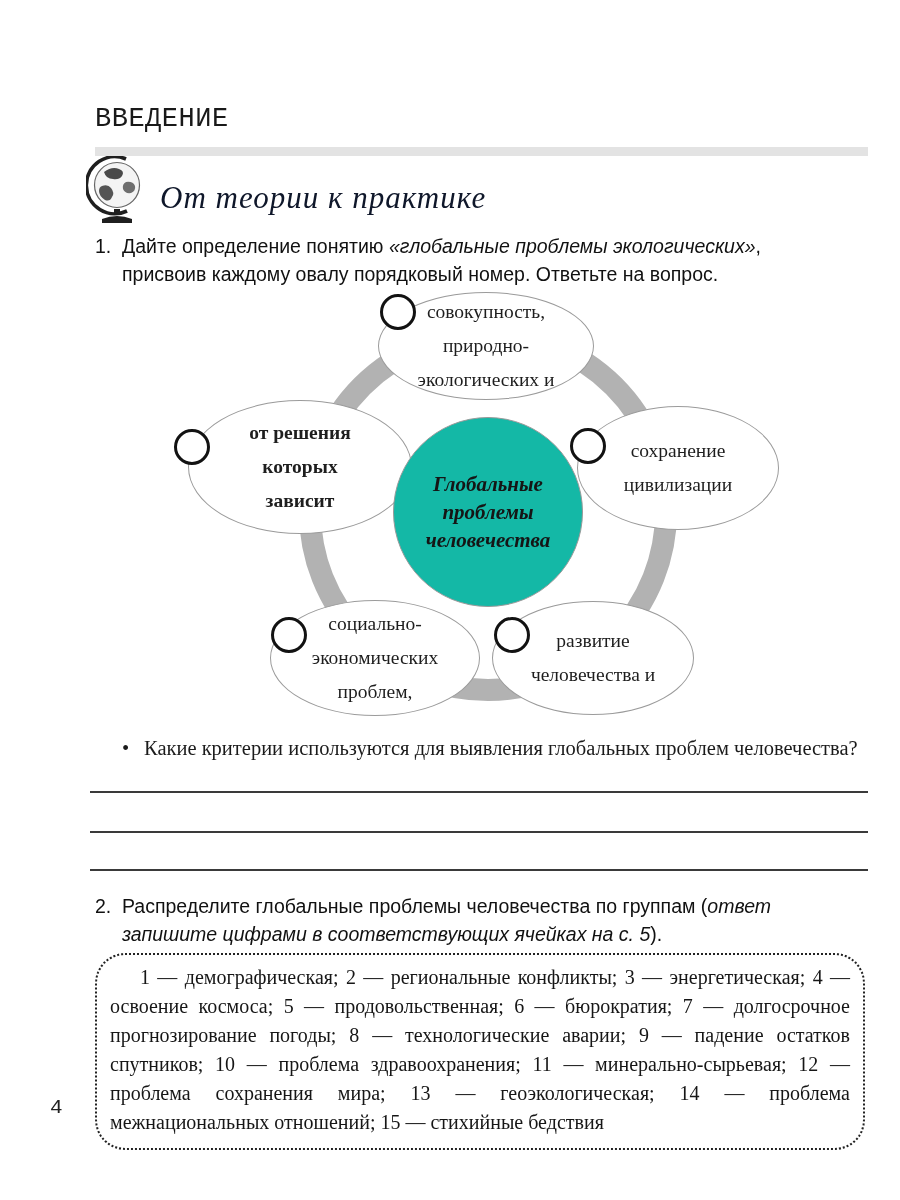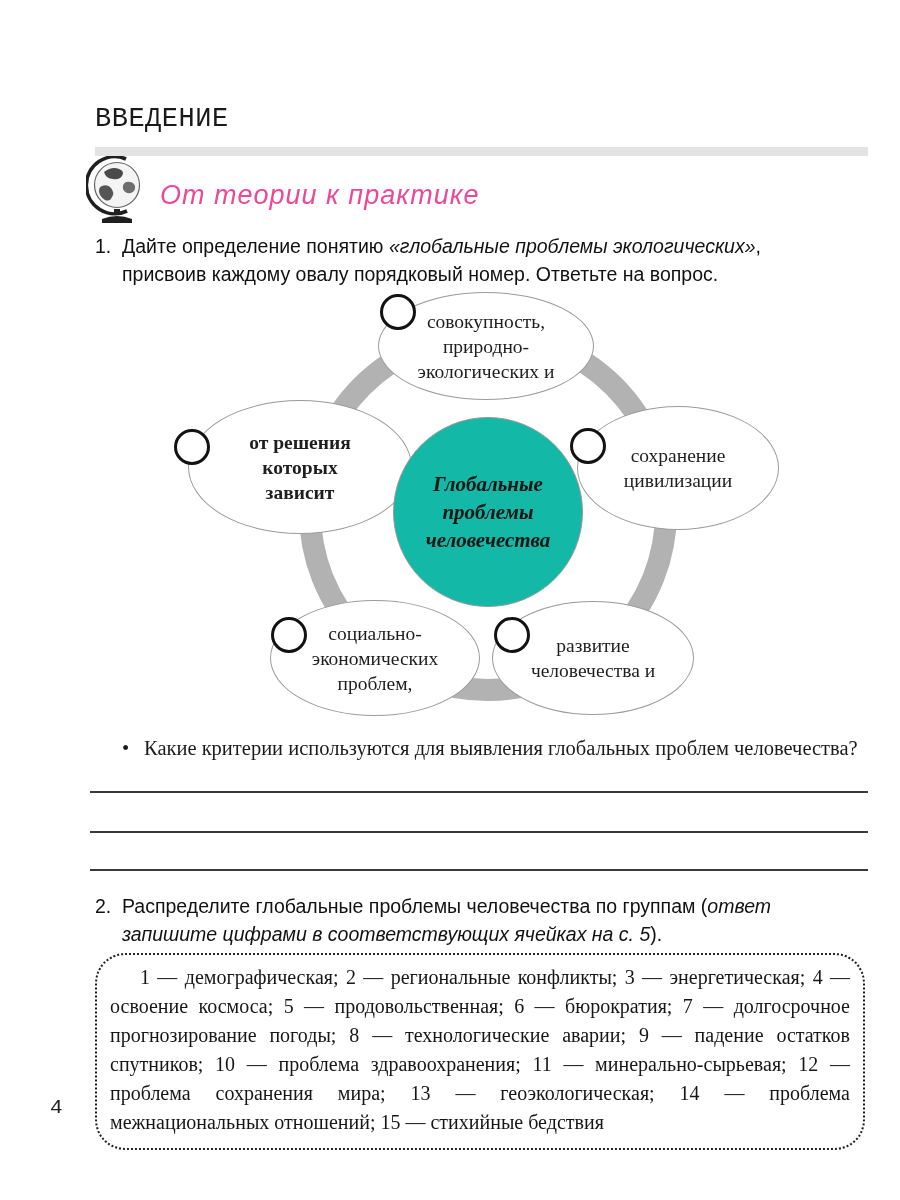--- a/index.html
+++ b/index.html
@@ -7,37 +7,37 @@
         font-family:"Liberation Sans",sans-serif;color:#1a1a1a;}
   .sans{font-family:Liberation Mono, monospace;}
 
   
   .hdr-title{position:absolute;left:95px;top:104px;font-size:27px;letter-spacing:.5px;color:#191919;}
   .hdr-date{position:absolute;right:45px;top:106px;font-size:23px;color:#191919;white-space:nowrap;}
   .divider{position:absolute;left:95px;top:147px;width:773px;height:9px;background:#e3e3e3;}
 
   
   .globe{position:absolute;left:86px;top:156px;}
-  .script-title{position:absolute;left:160px;top:180px;font-family:Liberation Sans, sans-serif;
-        font-style:italic;font-size:27px;letter-spacing:1px;color:#ec4899;}
+  .script-title{position:absolute;left:160px;top:180px;font-family:Liberation Serif, serif;
+        font-style:italic;font-size:31px;letter-spacing:1px;color:#0f172a;}
 
   
   .task{position:absolute;display:flex;font-size:19.5px;line-height:27.5px;color:#111;}
   .task .num{width:27px;flex:0 0 27px;}
   .task .txt{width:690px;}
   .task1{left:95px;top:233px;}
   .task2{left:95px;top:893px;}
   .it{font-style:italic;}
 
   
   .diagram{position:absolute;left:0;top:288px;width:900px;height:440px;}
   .ring{position:absolute;left:0;top:0;z-index:1;}
   .node{position:absolute;z-index:2;display:flex;align-items:center;justify-content:center;
         background:#fff;border:1.5px solid #9b9b9b;border-radius:50%;box-sizing:border-box;
-        text-align:center;font-family:"Liberation Serif",serif;font-size:19.5px;line-height:25px;color:#1e1e1e;}
+        text-align:center;font-family:"Liberation Serif",serif;font-size:19.5px;line-height:34px;color:#1e1e1e;}
   .node .lbl{white-space:pre-line;}
   .oval-top{left:378px;top:4px;width:216px;height:108px;}
   .oval-left{left:188px;top:112px;width:224px;height:134px;font-weight:bold;}
   .oval-right{left:577px;top:118px;width:202px;height:124px;}
   .oval-bl{left:270px;top:312px;width:210px;height:116px;}
   .oval-br{left:492px;top:313px;width:202px;height:114px;}
   .center-node{left:393px;top:129px;width:190px;height:190px;background:#14b8a6;border:1.5px solid #999;
         font-weight:bold;font-style:italic;font-size:21px;line-height:28px;color:#151515;}
   .numcircle{position:absolute;z-index:3;width:36px;height:36px;border-radius:50%;background:#fff;
         border:3.5px solid #121212;box-sizing:border-box;}

